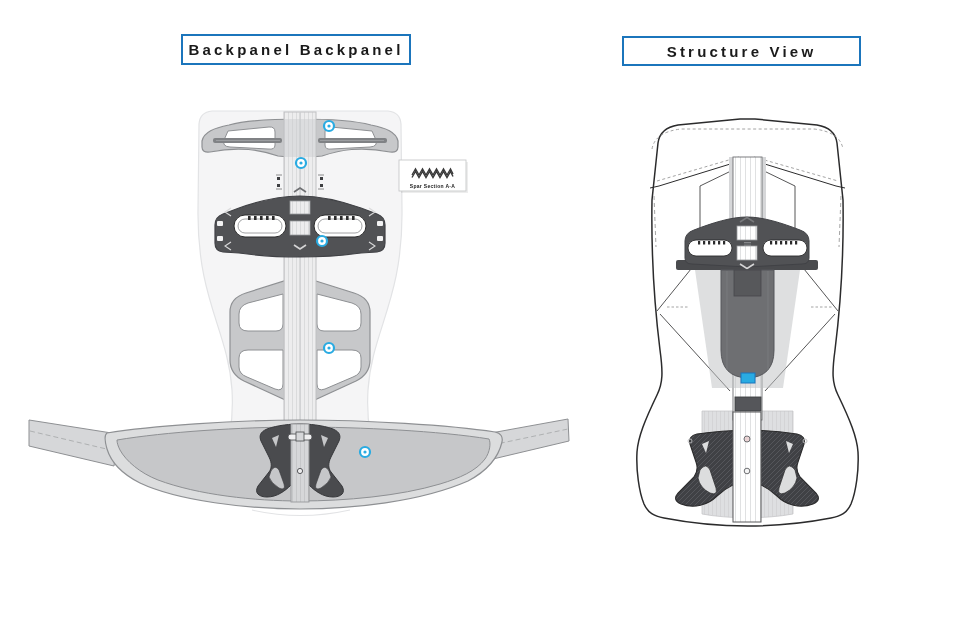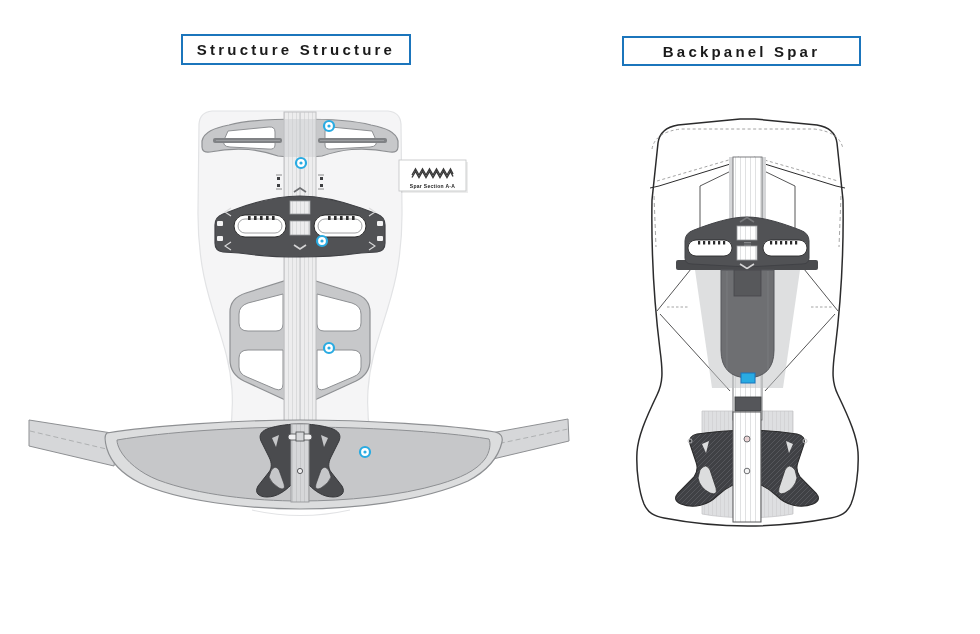--- a/index.html
+++ b/index.html
@@ -287,19 +287,19 @@
 
     <g>
       <rect x="733" y="412" width="28" height="110" fill="url(#vwhite)" stroke="#58595B" stroke-width="1"></rect>
       <circle cx="747" cy="439" r="3" fill="#EAD3D4" stroke="#6E6F72" stroke-width="1"></circle>
       <circle cx="747" cy="471" r="2.8" fill="#F5F5F5" stroke="#6E6F72" stroke-width="1"></circle>
     </g>
   </g>
 </svg>
 
 <div class="title-box structure">
-  <span>Structure Structure</span>
+  <span>Backpanel Backpanel</span>
 </div>
 <div class="title-box view">
-  <span>Backpanel Spar</span>
+  <span>Structure View</span>
 </div>
 
 </div>
 
 </body></html>

